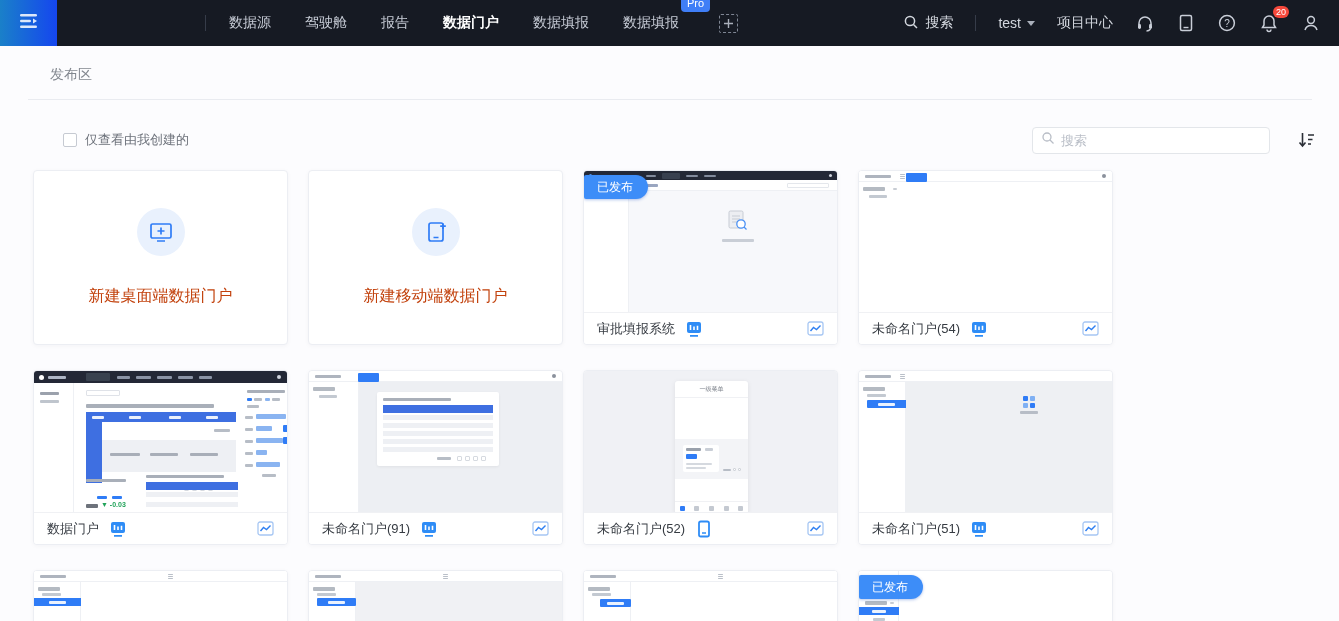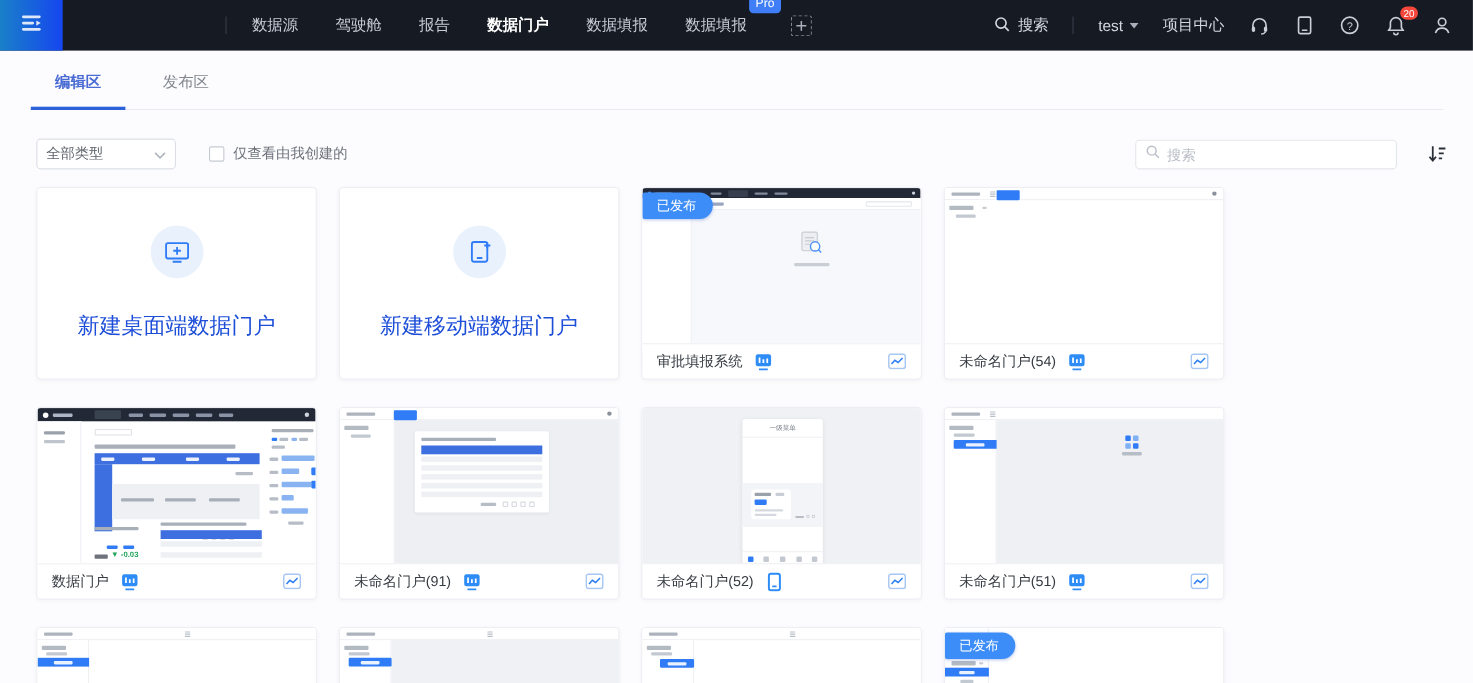--- a/index.html
+++ b/index.html
@@ -53,21 +53,21 @@
   .sort-btn { margin-left:28px; cursor:pointer; display:flex; }
 
   
   .grid { display:flex; flex-wrap:wrap; margin:16px 0 0 33px; width:1120px; }
   .card { width:255px; height:175px; background:#fff; border:1px solid #eceef3; border-radius:4px;
     margin:0 20px 25px 0; position:relative; box-shadow:0 1px 4px rgba(20,30,60,.04); cursor:pointer;
     overflow:hidden; }
   .card.create { display:flex; flex-direction:column; align-items:center; justify-content:center; }
   .create-circle { width:48px; height:48px; border-radius:50%; background:#e9f1fd;
     display:flex; align-items:center; justify-content:center; }
-  .create-label { margin-top:30px; font-size:20px; color:#1d4ed8; }
+  .create-label { margin-top:30px; font-size:16px; color:#c2410c; }
   .thumb { position:absolute; left:0; top:0; right:0; height:143px; background:#fff; overflow:hidden; }
   .titlebar { position:absolute; left:0; bottom:0; right:0; height:32px; background:#fff;
     border-top:1px solid #f0f1f4; display:flex; align-items:center; padding:0 13px; }
   .title { font-size:13px; color:#363b42; }
   .type-ic { margin-left:10px; display:flex; }
   .trend-ic { margin-left:auto; display:flex; cursor:pointer; }
   .pub-badge { position:absolute; left:0; top:4px; height:24px; background:#3d8df8; color:#fff;
     font-size:12px; line-height:24px; padding:0 15px 0 13px; border-radius:2px 12px 12px 2px;
     box-shadow:0 1px 3px rgba(40,90,200,.35); z-index:5; }
 
@@ -160,33 +160,24 @@
     <span class="nav-ic">
       <svg width="20" height="20" viewBox="0 0 20 20">
         <circle cx="10" cy="7" r="3.4" fill="none" stroke="#c9ced8" stroke-width="1.5"></circle>
         <path d="M4 17 a6.3 6.3 0 0 1 12 0" fill="none" stroke="#c9ced8" stroke-width="1.5"></path>
       </svg>
     </span>
   </div>
 </header>
 
 <div class="tabs">
-  <div class="tab active">编辑区</div>
   <div class="tab">发布区</div>
 </div>
 
 <div class="filters">
-  <div class="select">
-    <span>全部类型</span>
-    <span class="sel-caret">
-      <svg width="11" height="7" viewBox="0 0 11 7">
-          <path d="M1 1 L5.5 5.5 L10 1" fill="none" stroke="#aeb3bc" stroke-width="1.4"></path>
-        </svg>
-    </span>
-  </div>
   <div class="chk-wrap">
     <span class="checkbox"></span>
     <span class="chk-label">仅查看由我创建的</span>
   </div>
   <div class="search-box">
     <span>
       <svg width="14" height="14" viewBox="0 0 14 14">
         <circle cx="6" cy="6" r="4" fill="none" stroke="#b8bdc6" stroke-width="1.3"></circle>
         <path d="M9 9 L12.5 12.5" stroke="#b8bdc6" stroke-width="1.3"></path>
       </svg>

